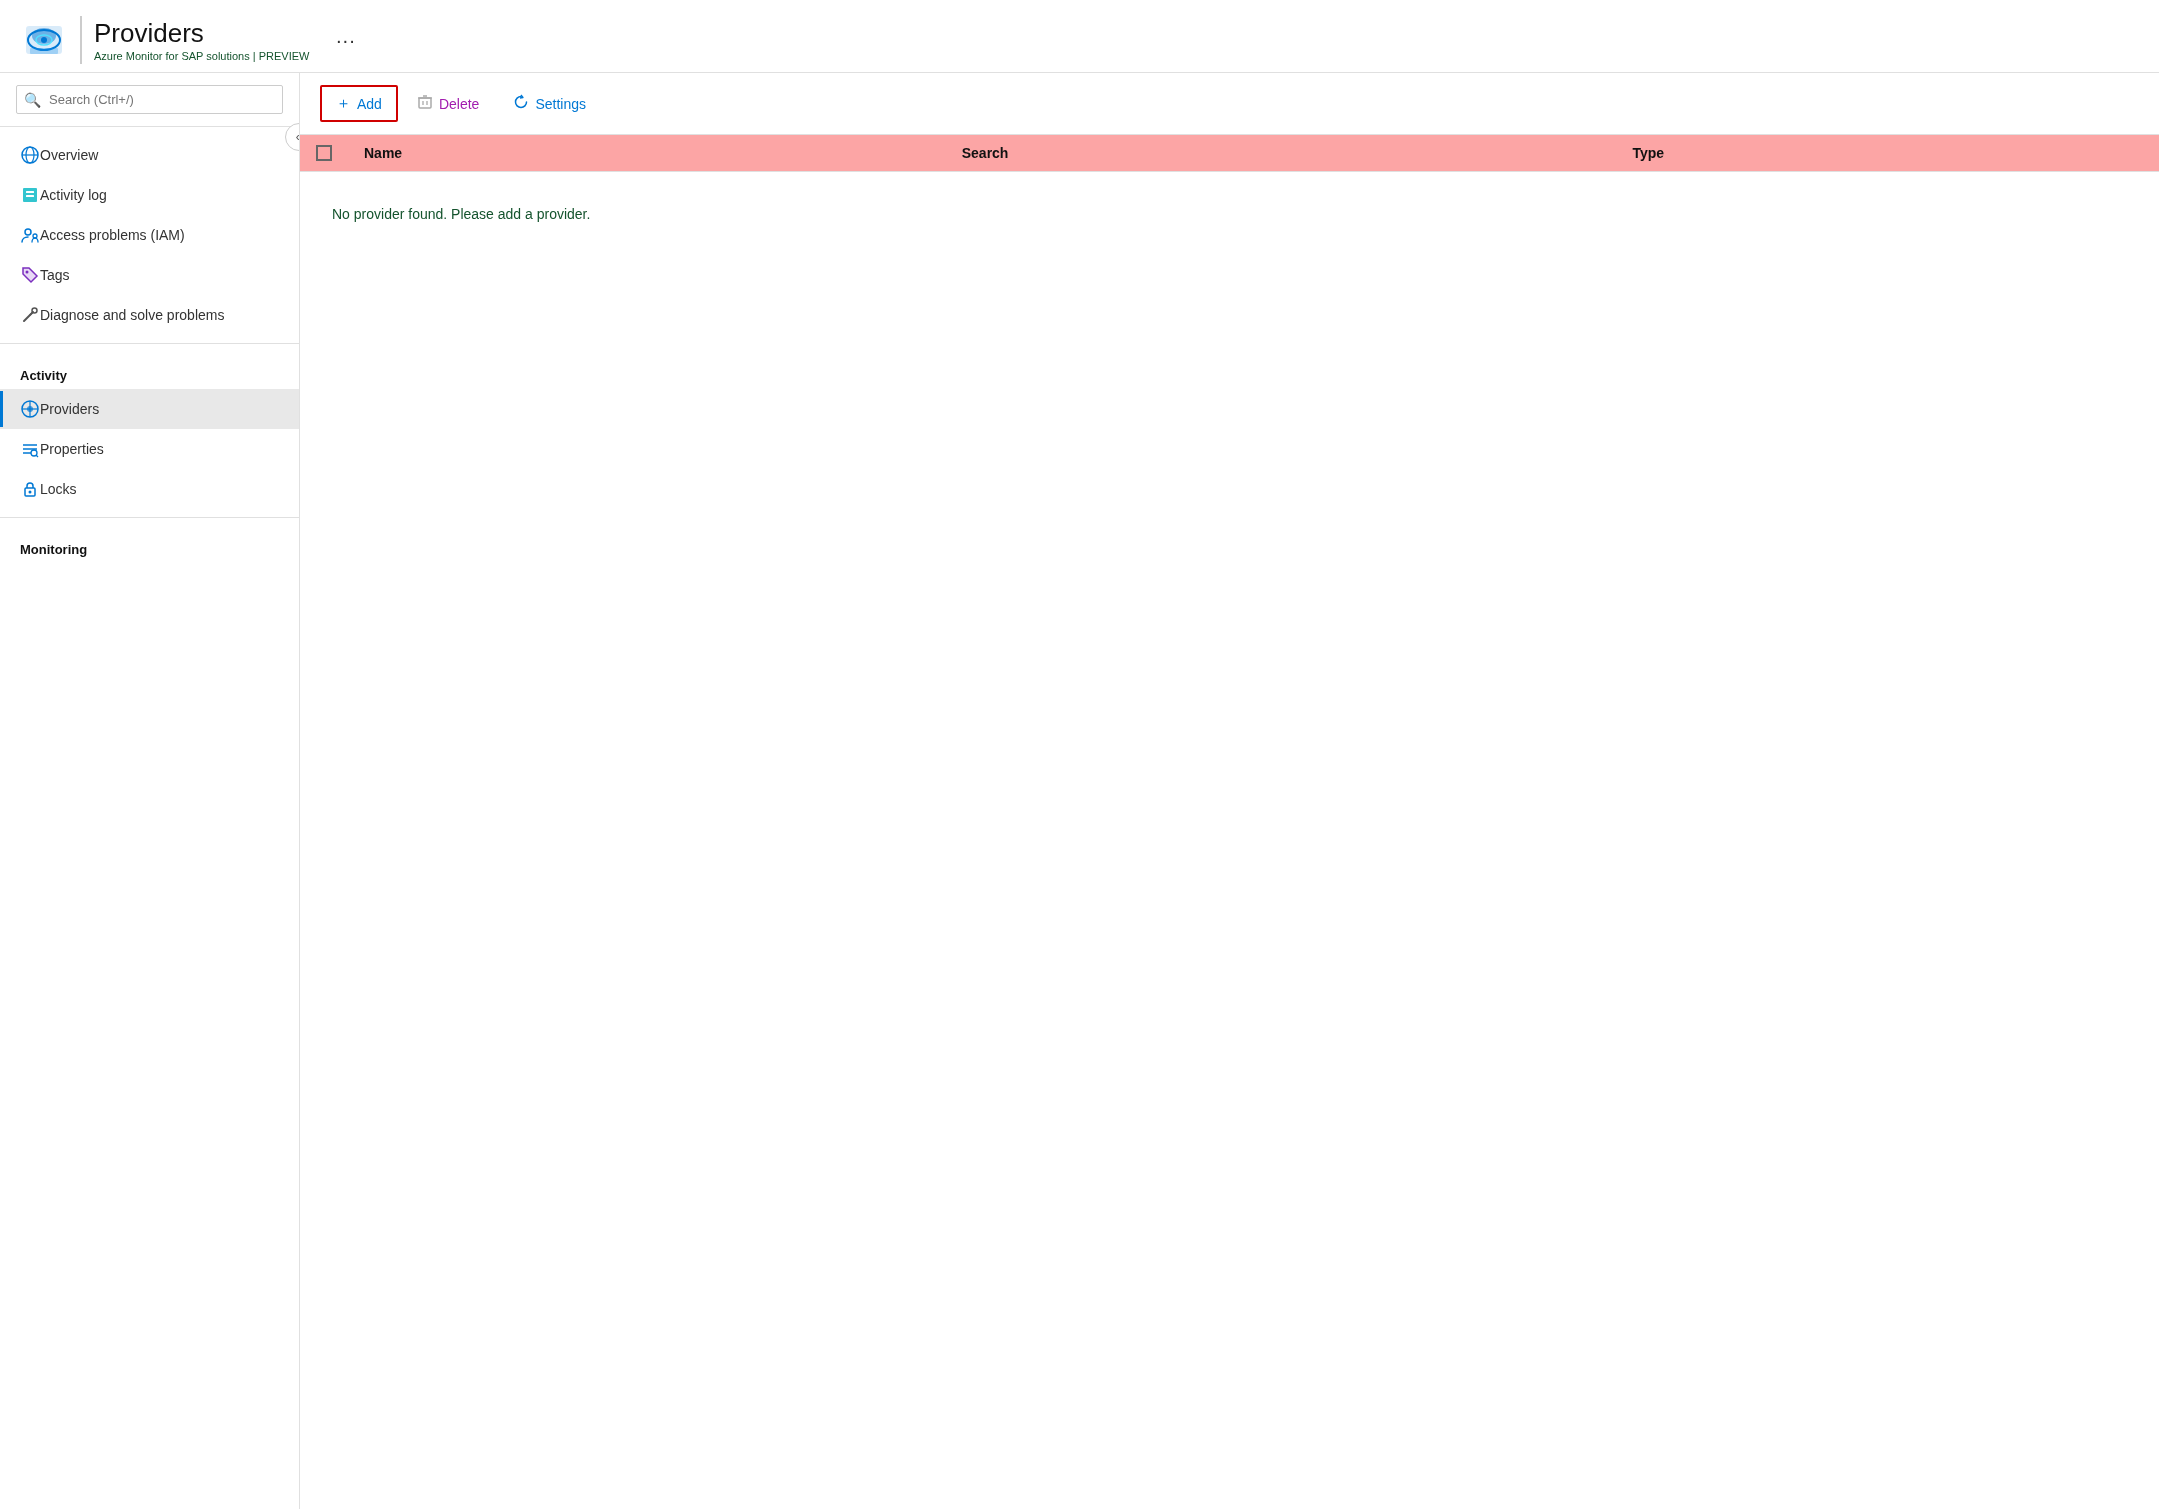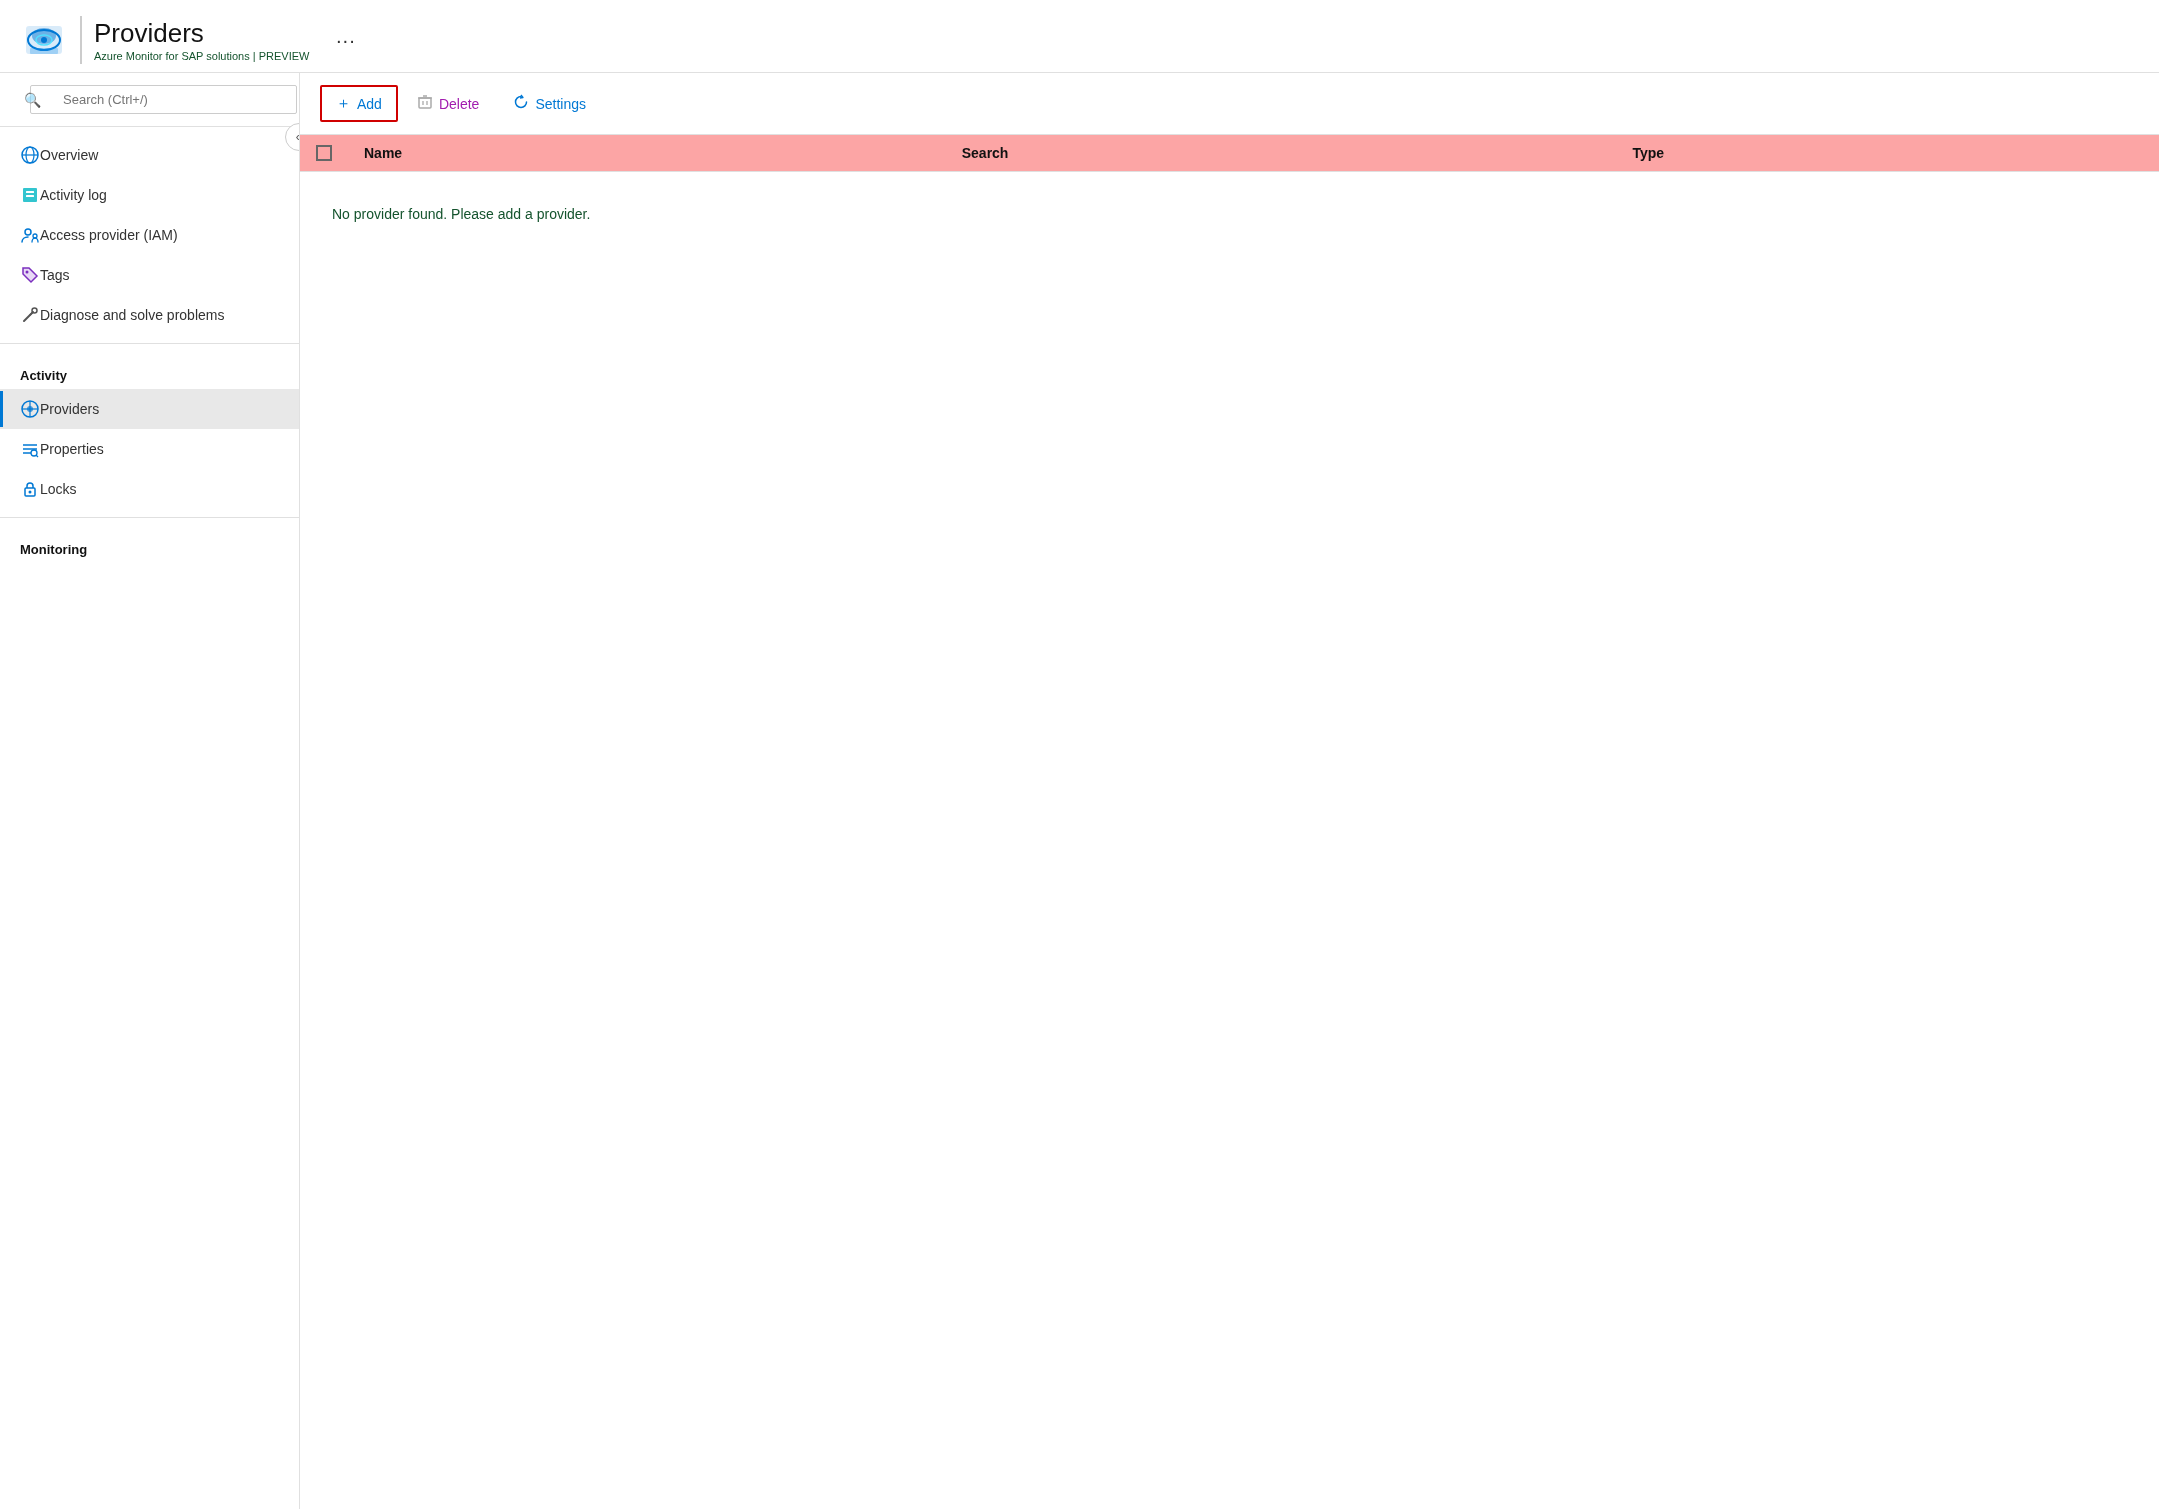--- a/index.html
+++ b/index.html
@@ -83,21 +83,20 @@
     }
     .sidebar-search-input {
       width: 100%;
       padding: 6px 10px 6px 32px;
       border: 1px solid #ccc;
       border-radius: 2px;
       font-size: 13px;
       color: #666;
       background: #fff;
       outline: none;
-      margin-left: 14px;
     }
     .sidebar-search-wrapper {
       position: relative;
     }
     .sidebar-search-icon {
       position: absolute;
       left: 8px;
       top: 50%;
       transform: translateY(-50%);
       color: #666;
@@ -322,21 +321,21 @@
 
       <div class="sidebar-item">
         <span class="item-icon">
           <svg width="18" height="18" viewBox="0 0 18 18" fill="none">
             <circle cx="7" cy="6" r="3" stroke="#0078d4" stroke-width="1.5" fill="none"></circle>
             <path d="M1 16c0-3 2.7-5 6-5" stroke="#0078d4" stroke-width="1.5" fill="none" stroke-linecap="round"></path>
             <circle cx="14" cy="10" r="2" stroke="#0078d4" stroke-width="1.3" fill="none"></circle>
             <path d="M11 16c0-2 1.3-4 3-4s3 2 3 4" stroke="#0078d4" stroke-width="1.3" fill="none" stroke-linecap="round"></path>
           </svg>
         </span>
-        <span>Access provider (IAM)</span>
+        <span>Access problems (IAM)</span>
       </div>
 
       <div class="sidebar-item">
         <span class="item-icon">
           <svg width="18" height="18" viewBox="0 0 18 18" fill="none">
             <path d="M2 2h6l8 8-6 6-8-8V2z" stroke="#7b2fbe" stroke-width="1.5" fill="#c6a0e8" fill-opacity="0.4"></path>
             <circle cx="6" cy="6" r="1.5" fill="#7b2fbe"></circle>
           </svg>
         </span>
         <span>Tags</span>

